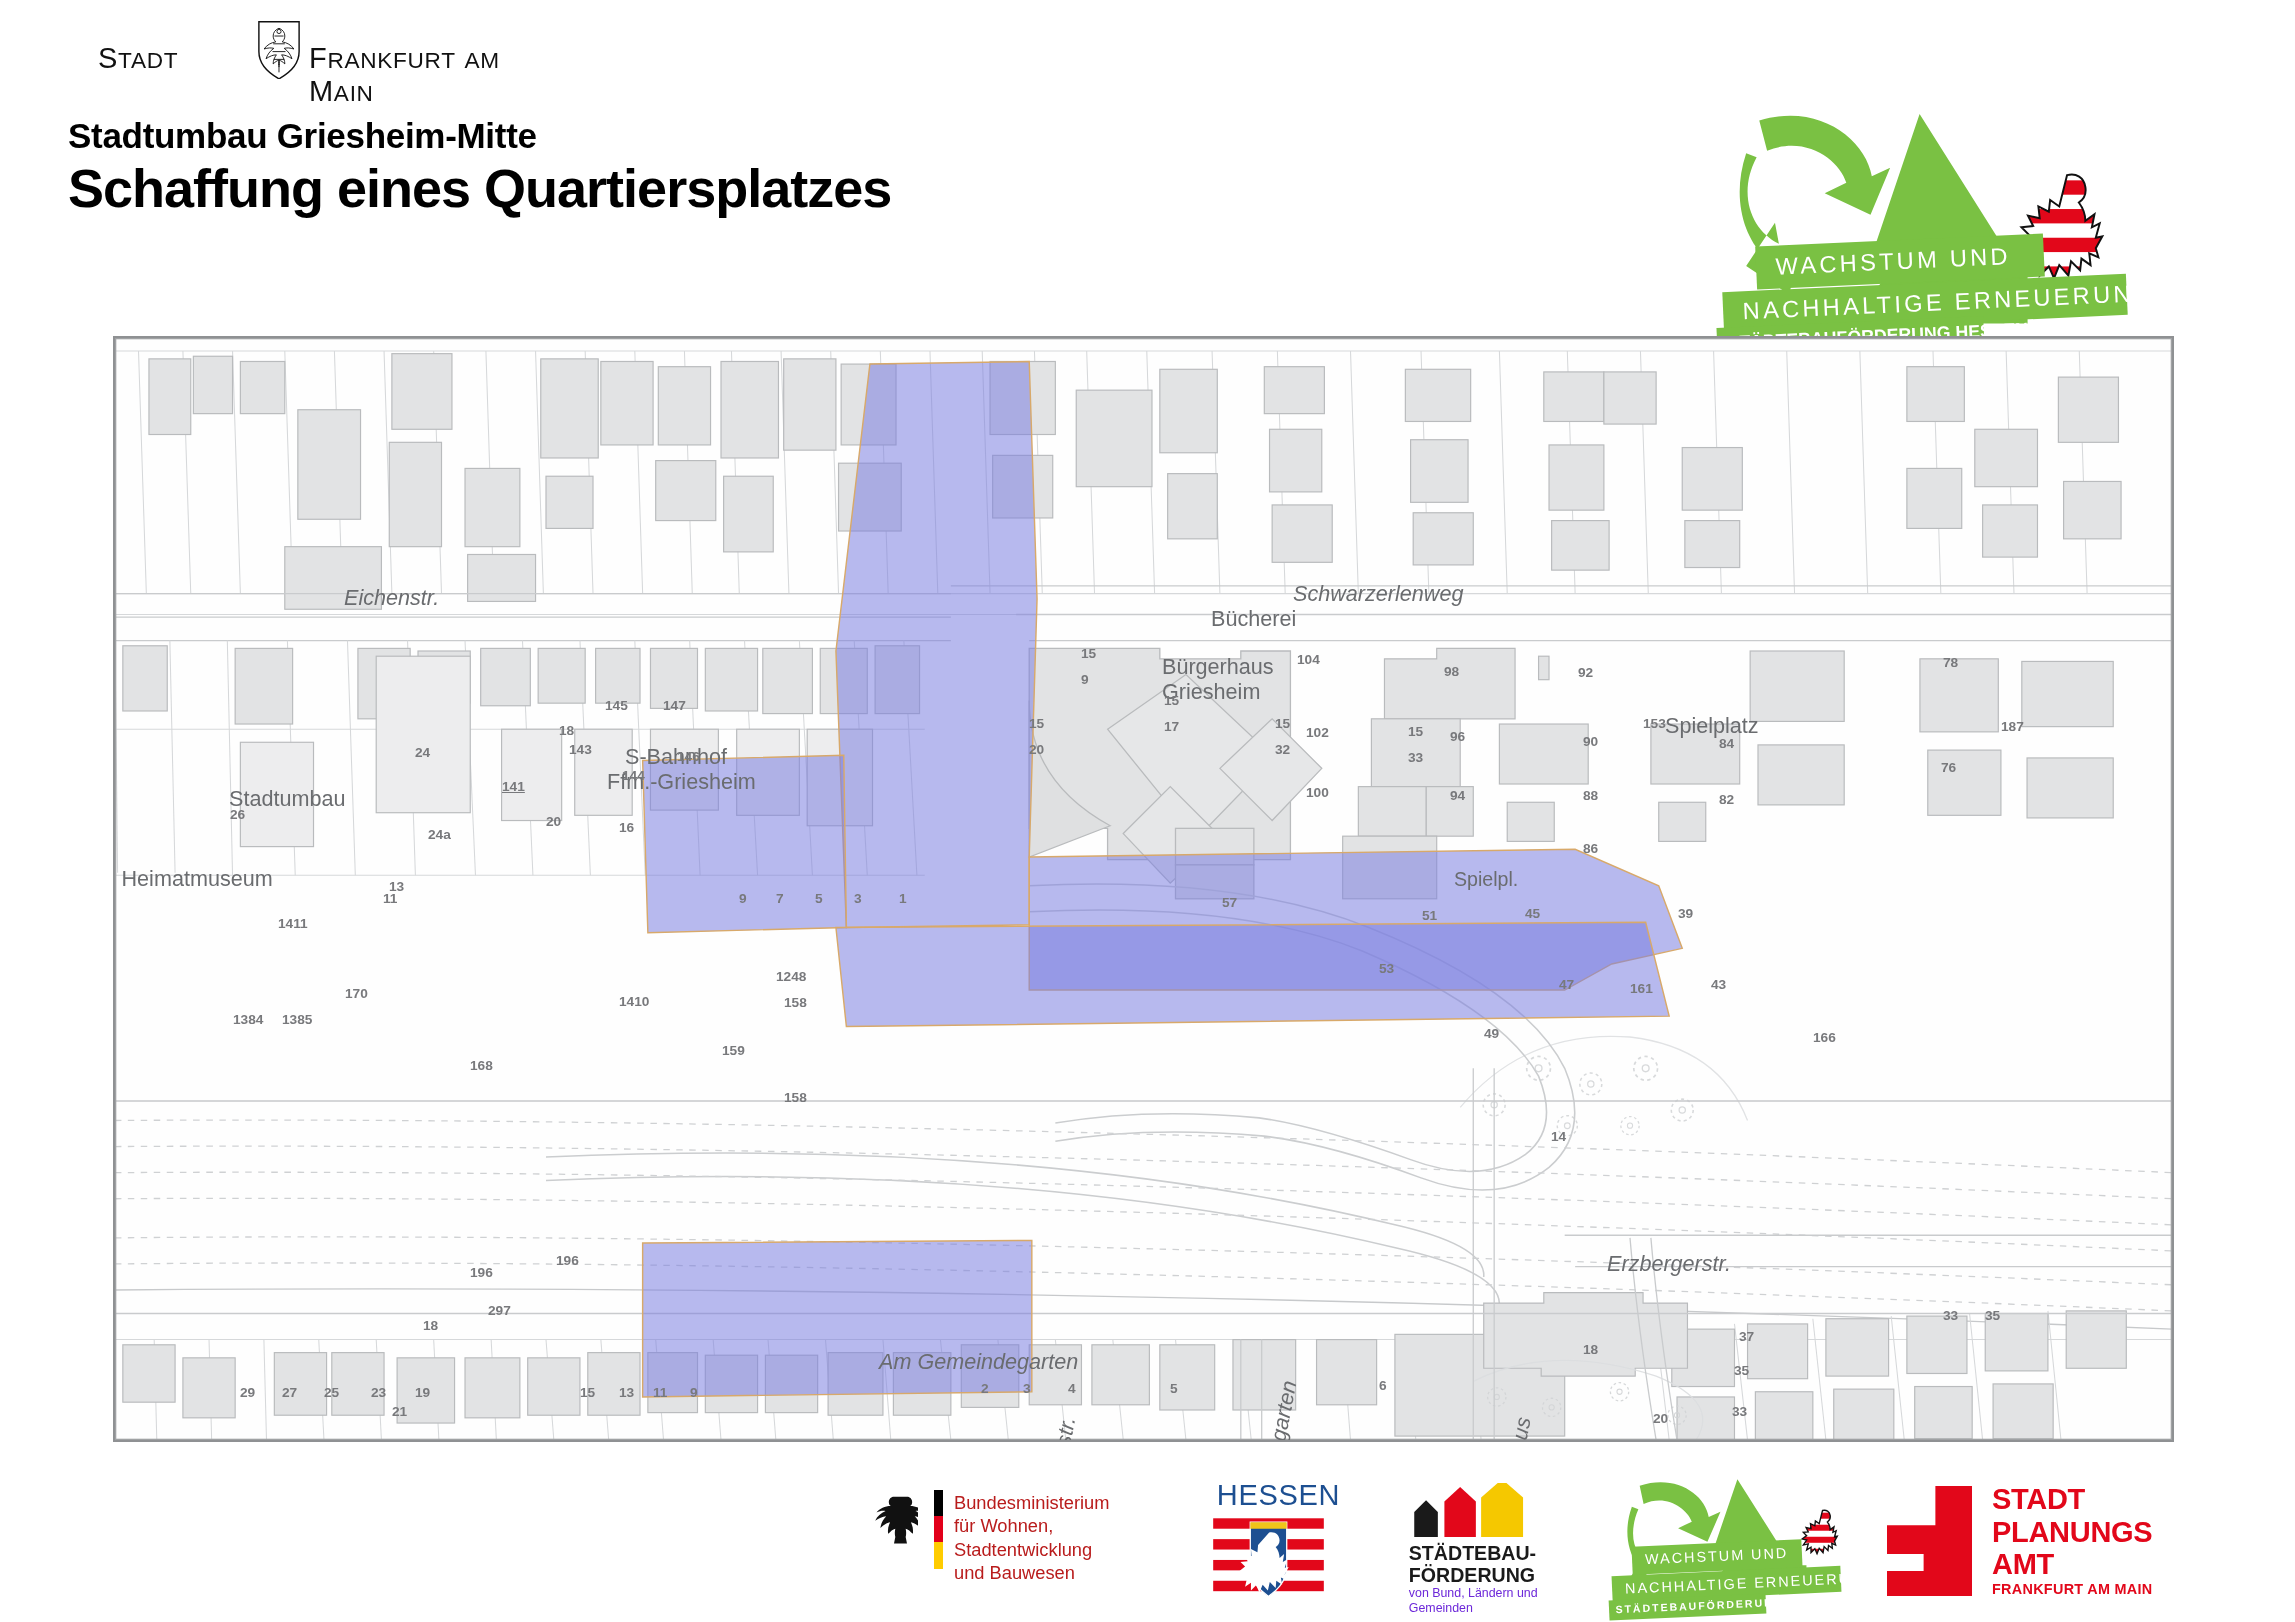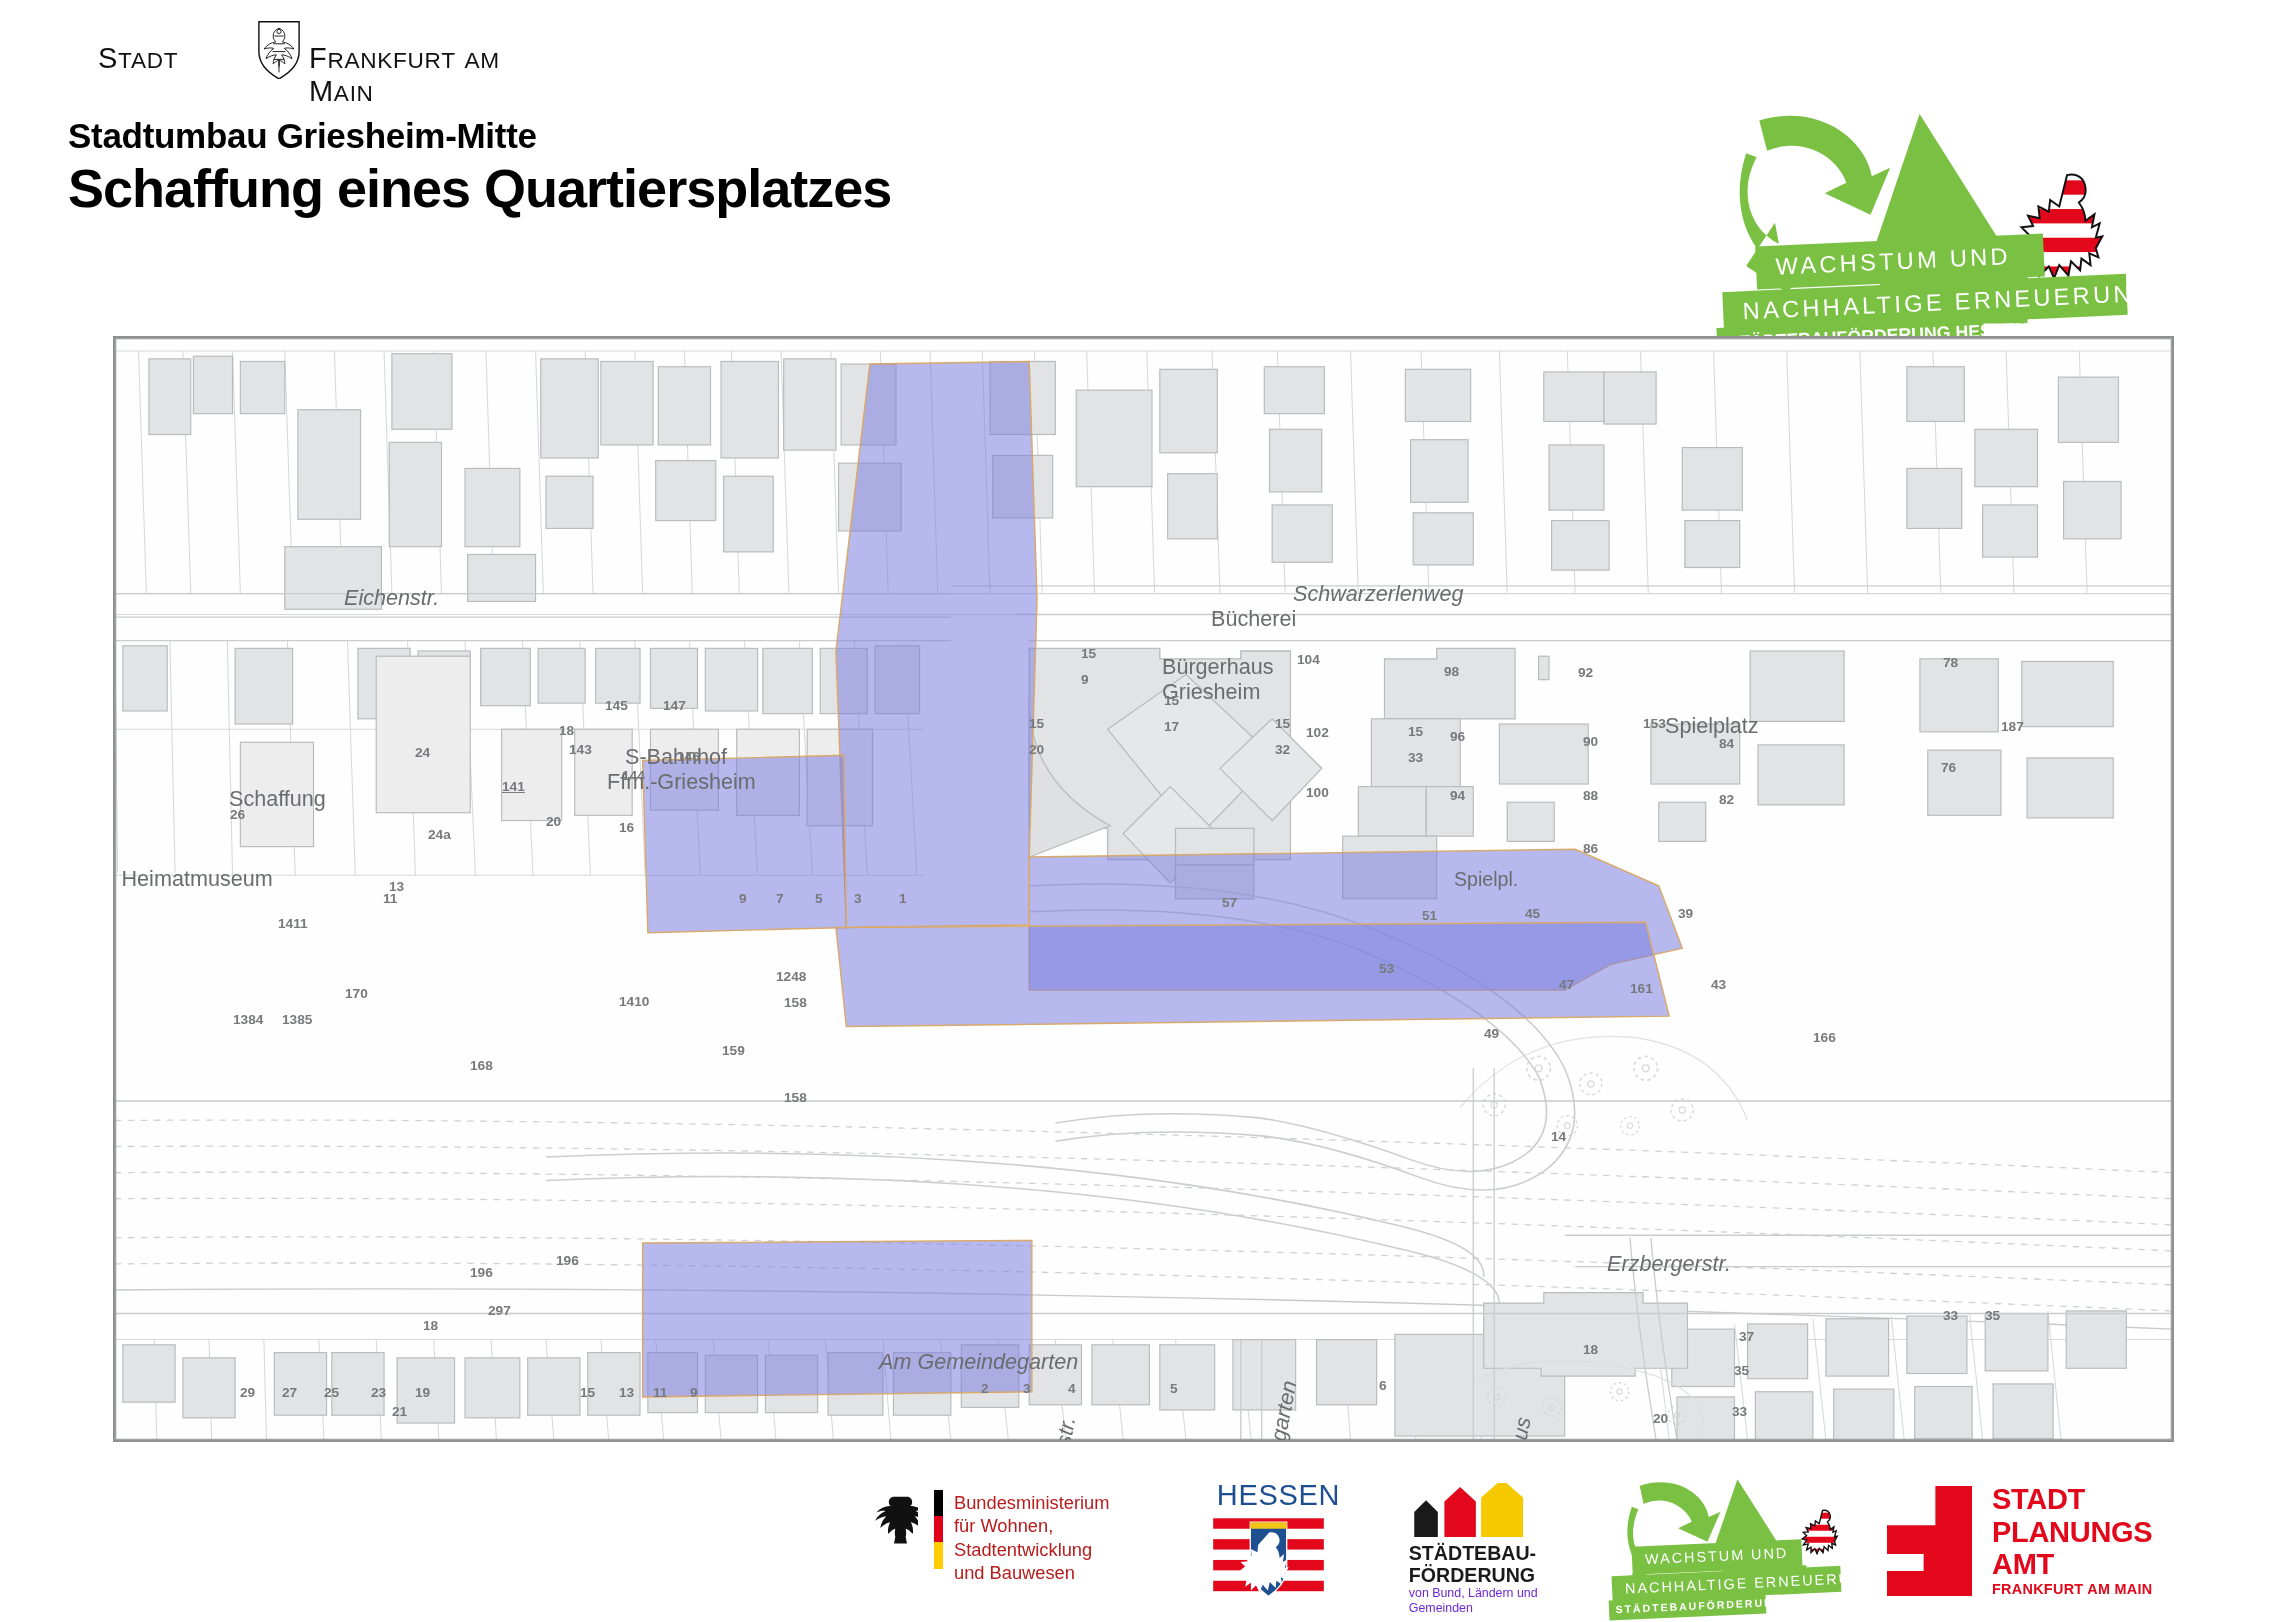--- a/index.html
+++ b/index.html
@@ -502,21 +502,21 @@
   <div class="mlabel street" style="left:1492px;top:913px;">Erzbergerstr.</div>
   <div class="mlabel street vert" style="left:911px;top:1230px;transform:rotate(-79deg);">Obere Rützelstr.</div>
   <div class="mlabel street vert" style="left:1369px;top:1217px;transform:rotate(-79deg);">Am Brennhaus</div>
   <div class="mlabel street vert" style="left:1124px;top:1236px;transform:rotate(-79deg);">Am Gemeindegarten</div>
 
   <div class="mlabel poi" style="left:1096px;top:268px;">Bücherei</div>
   <div class="mlabel poi" style="left:1047px;top:316px;">Bürgerhaus</div>
   <div class="mlabel poi" style="left:1047px;top:341px;">Griesheim</div>
   <div class="mlabel poi" style="left:510px;top:406px;">S-Bahnhof</div>
   <div class="mlabel poi" style="left:492px;top:431px;">Ffm.-Griesheim</div>
-  <div class="mlabel poi" style="left:114px;top:448px;">Schaffung</div>
+  <div class="mlabel poi" style="left:114px;top:448px;">Stadtumbau</div>
   <div class="mlabel poi" style="left:6.5px;top:528px;">Heimatmuseum</div>
   <div class="mlabel poi" style="left:1550px;top:375px;">Spielplatz</div>
   <div class="mlabel poi-sm" style="left:1323px;top:530px;">Spielpl.</div>
 <div class="housenum" style="left: 300px; top: 407px;">24</div>
     <div class="housenum" style="left: 115px; top: 469px;">26</div>
     <div class="housenum" style="left: 313px; top: 489px;">24a</div>
     <div class="housenum" style="left: 444px; top: 385px;">18</div>
     <div class="housenum" style="left: 431px; top: 476px;">20</div>
     <div class="housenum" style="left: 504px; top: 482px;">16</div>
     <div class="housenum" style="left: 490px; top: 360px;">145</div>

